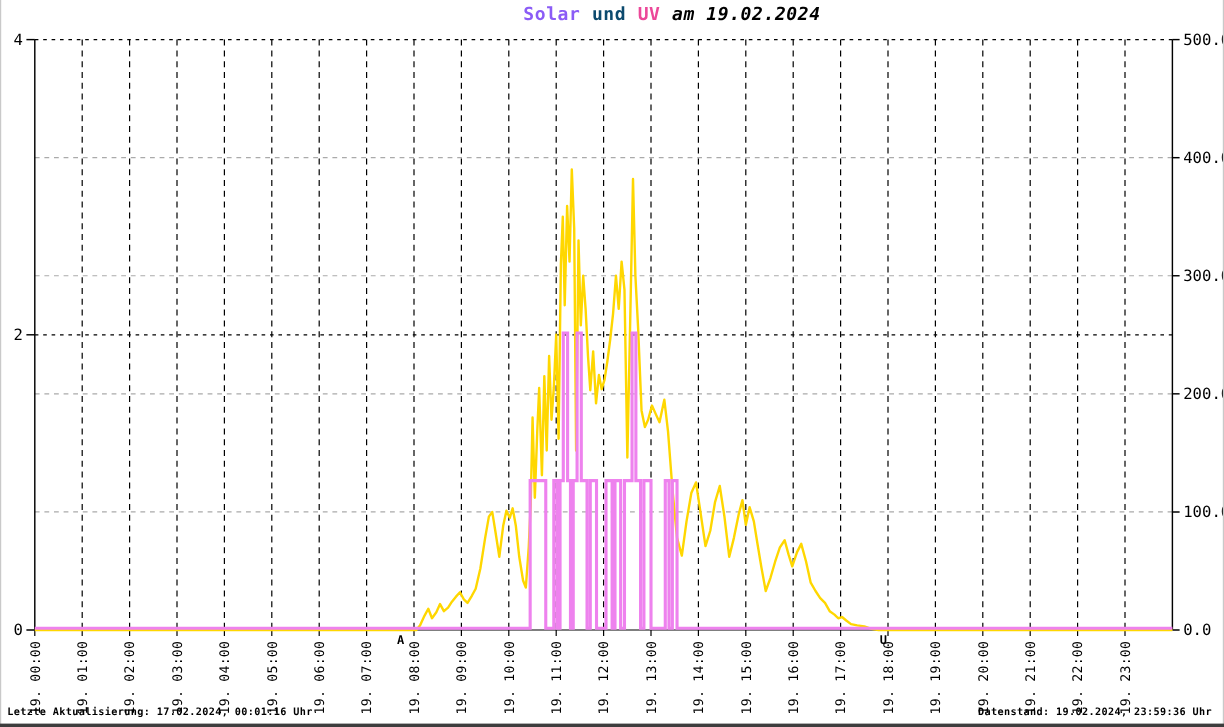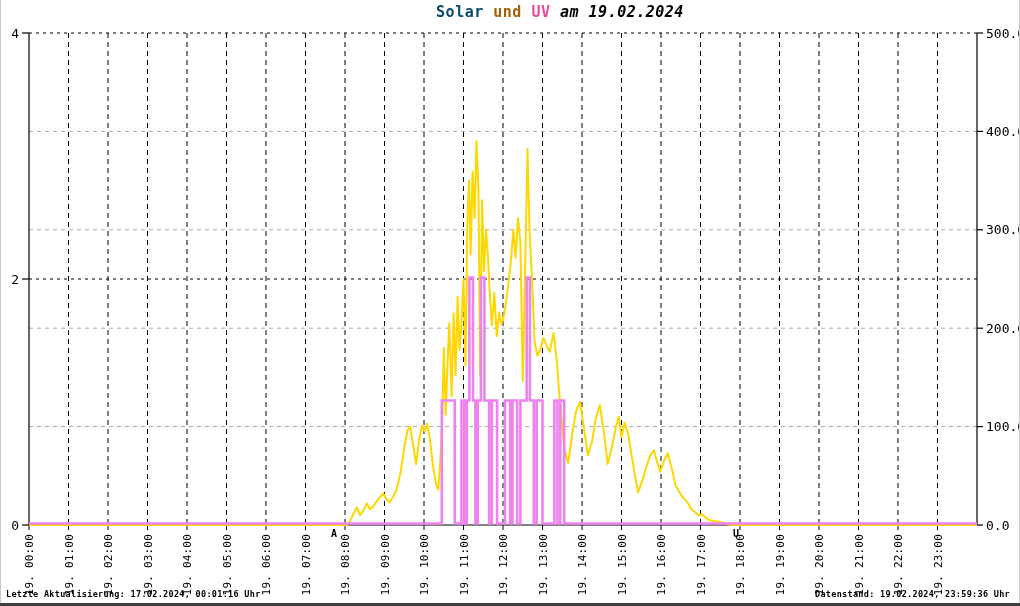--- a/index.html
+++ b/index.html
@@ -26,21 +26,21 @@
   #footer-right{right:10px;}
   .edge{position:absolute;background:#c9c9c9;}
   #edge-left{left:0;top:0;width:1px;height:606px;}
   #edge-right{right:0;top:0;width:1px;height:606px;}
   #edge-bottom{left:0;top:603px;width:1020px;height:3px;background:#3d3d3d;}
 </style>
 </head>
 <body>
 
 <div id="frame">
-  <div id="chart-title"><span style="color: #0c4a6e;">Solar</span><span style="color: #a16207; text-align: center;"> und </span><span style="color: #ec4899;">UV</span><span style="color: rgb(0, 0, 0); font-style: italic;"> am 19.02.2024</span></div>
+  <div id="chart-title"><span style="color: #8b5cf6;">Solar</span><span style="color: #0c4a6e; text-align: center;"> und </span><span style="color: #ec4899;">UV</span><span style="color: rgb(0, 0, 0); font-style: italic;"> am 19.02.2024</span></div>
 
   <svg id="plot" width="1020" height="606" viewBox="0 0 1020 606">
       <line x1="29" y1="426.6" x2="977" y2="426.6" stroke="#aaaaaa" stroke-width="1" stroke-dasharray="4 4"></line>
       <line x1="29" y1="328.2" x2="977" y2="328.2" stroke="#aaaaaa" stroke-width="1" stroke-dasharray="4 4"></line>
       <line x1="29" y1="229.8" x2="977" y2="229.8" stroke="#aaaaaa" stroke-width="1" stroke-dasharray="4 4"></line>
       <line x1="29" y1="131.39999999999998" x2="977" y2="131.39999999999998" stroke="#aaaaaa" stroke-width="1" stroke-dasharray="4 4"></line>
       <line x1="29" y1="279" x2="977" y2="279" stroke="#000" stroke-width="1" stroke-dasharray="3 4"></line>
       <line x1="29" y1="33" x2="977" y2="33" stroke="#000" stroke-width="1" stroke-dasharray="3 4"></line>
       <line x1="68.5" y1="33" x2="68.5" y2="525" stroke="#000000" stroke-width="1" stroke-dasharray="5 4"></line>
       <line x1="108" y1="33" x2="108" y2="525" stroke="#000000" stroke-width="1" stroke-dasharray="5 4"></line>

